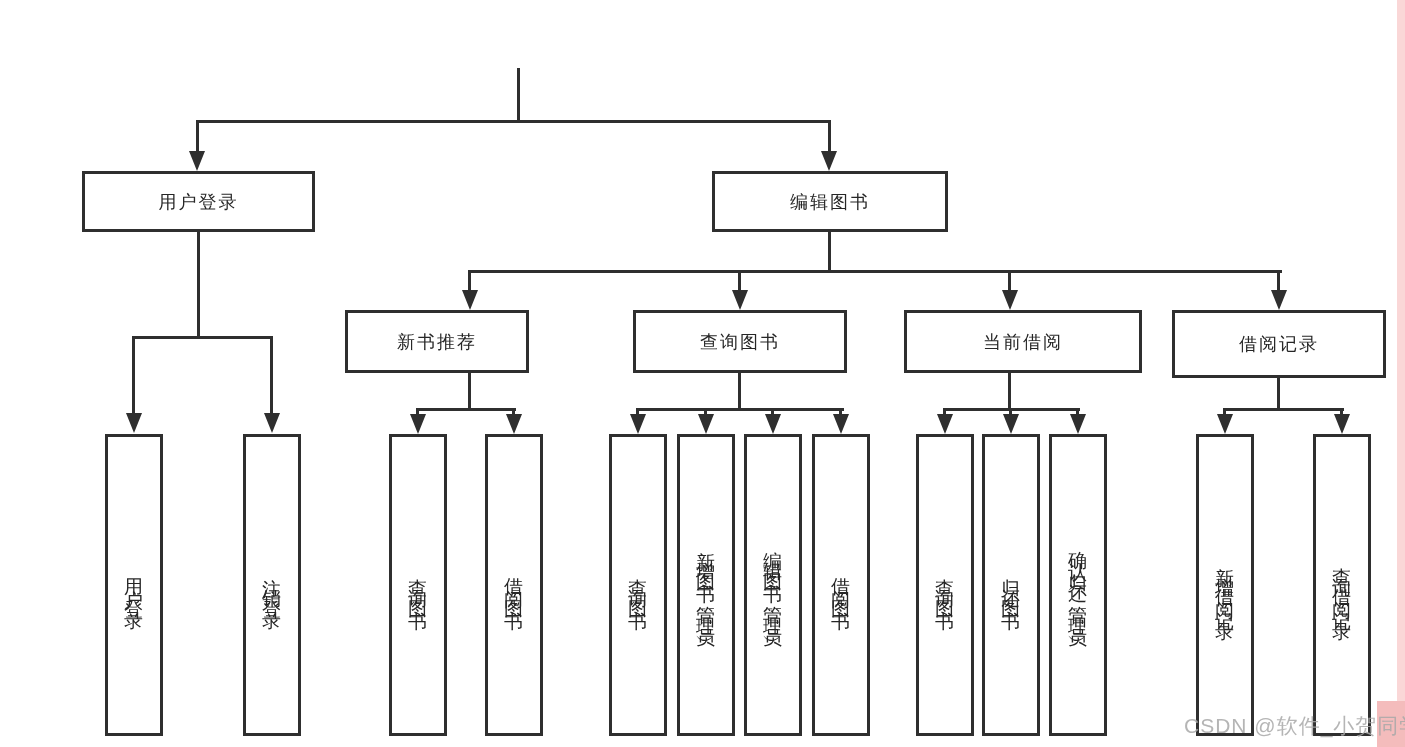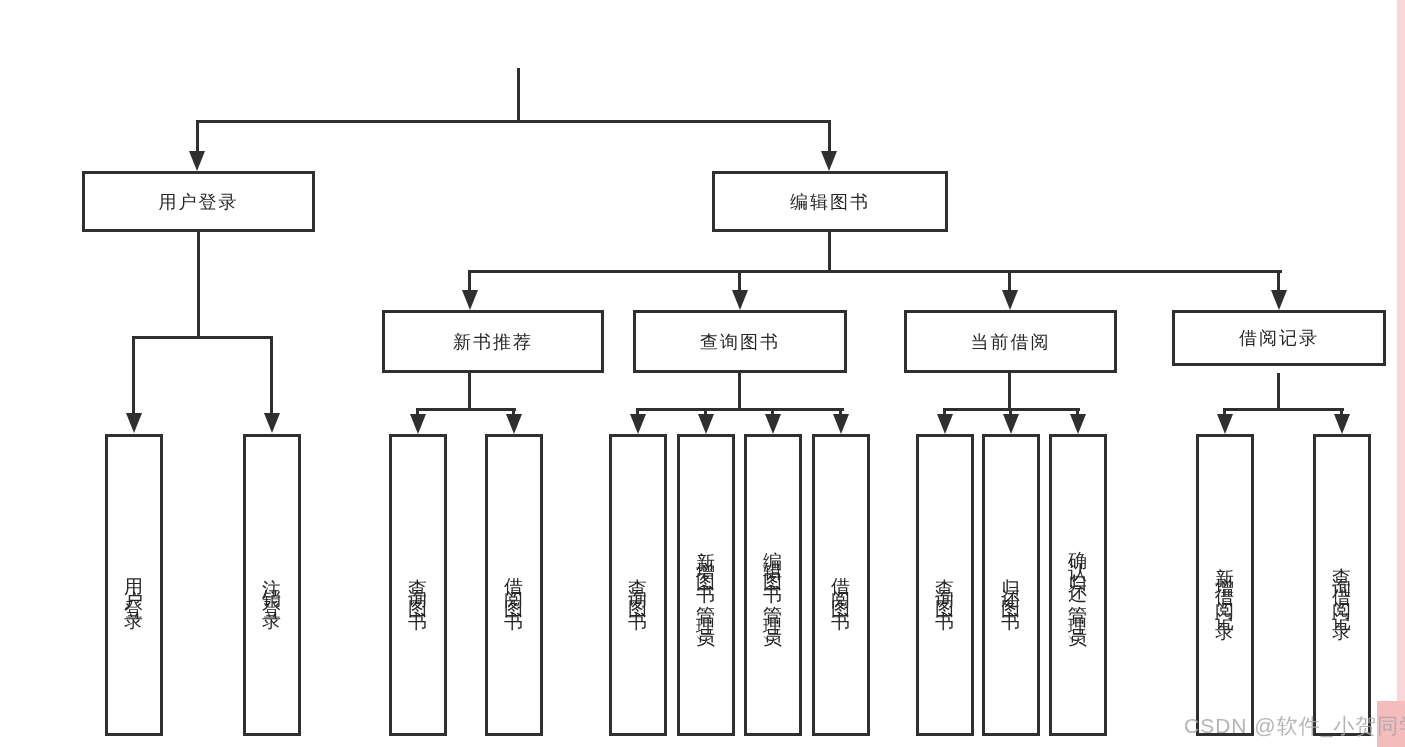--- a/index.html
+++ b/index.html
@@ -65,30 +65,30 @@
   <div class="hline" style="left:468px;top:270px;width:814px"></div>
   <div class="vline" style="left:468px;top:270px;height:22px"></div>
   <div class="arr" style="left:462px;top:290px"></div>
   <div class="vline" style="left:738px;top:270px;height:22px"></div>
   <div class="arr" style="left:732px;top:290px"></div>
   <div class="vline" style="left:1008px;top:270px;height:22px"></div>
   <div class="arr" style="left:1002px;top:290px"></div>
   <div class="vline" style="left:1277px;top:270px;height:22px"></div>
   <div class="arr" style="left:1271px;top:290px"></div>
 
-  <div class="hbox" style="left:382px;top:310px;width:222px;height:63px">
+  <div class="hbox" style="left:345px;top:310px;width:184px;height:63px">
     <span>新书推荐</span>
   </div>
   <div class="hbox" style="left:633px;top:310px;width:214px;height:63px">
     <span>查询图书</span>
   </div>
-  <div class="hbox" style="left:904px;top:310px;width:213px;height:63px">
+  <div class="hbox" style="left:904px;top:310px;width:238px;height:63px">
     <span>当前借阅</span>
   </div>
-  <div class="hbox" style="left:1172px;top:310px;width:214px;height:56px">
+  <div class="hbox" style="left:1172px;top:310px;width:214px;height:68px">
     <span>借阅记录</span>
   </div>
 
   <div class="vline" style="left:468px;top:373px;height:35px"></div>
   <div class="hline" style="left:416px;top:408px;width:100px"></div>
   <div class="vline" style="left:416px;top:408px;height:8px"></div>
   <div class="arr" style="left:410px;top:414px"></div>
   <div class="vline" style="left:512px;top:408px;height:8px"></div>
   <div class="arr" style="left:506px;top:414px"></div>
 

